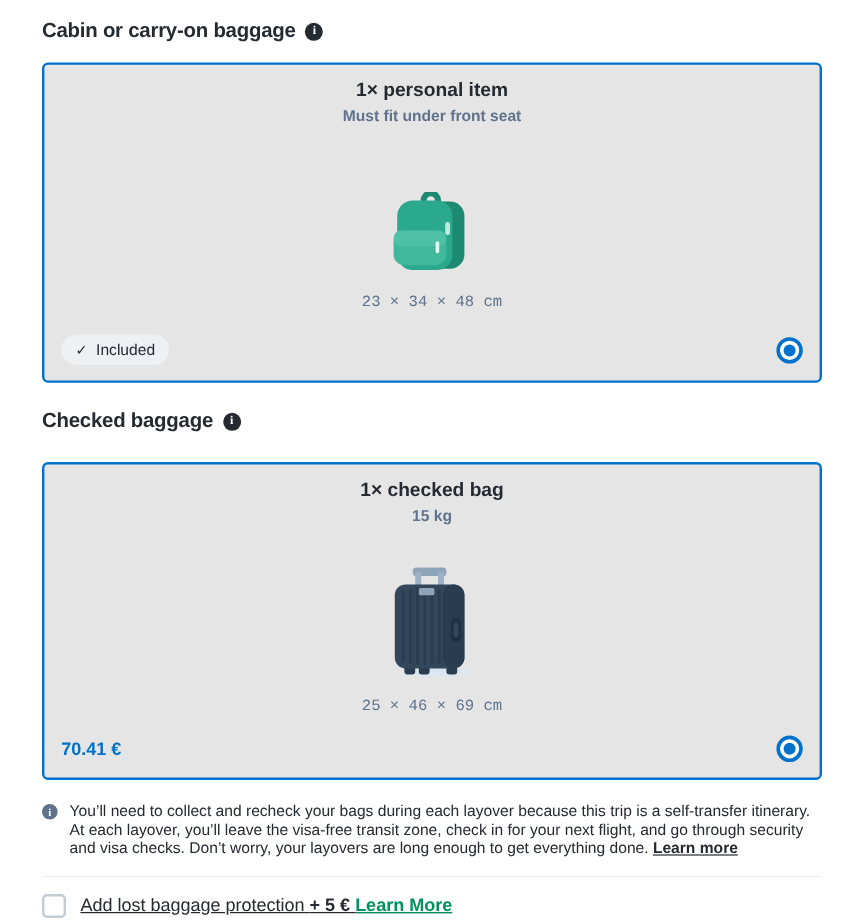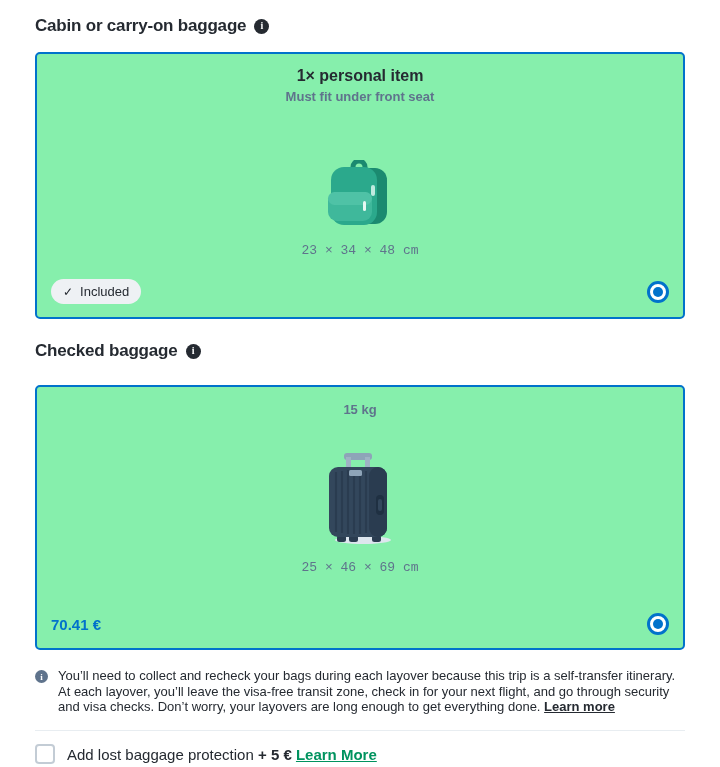--- a/index.html
+++ b/index.html
@@ -4,21 +4,21 @@
 <style>
   html,body{margin:0;padding:0;background:#fff;}
   body{width:720px;height:767px;font-family:"Liberation Sans",sans-serif;color:#252a31;overflow:hidden;}
   .page{padding:0 35px;box-sizing:border-box;}
 
   .section-title{display:flex;align-items:center;gap:8px;font-size:17px;font-weight:bold;line-height:24px;letter-spacing:-0.2px;}
   .title-1{margin:14px 0 14px;}
   .title-2{margin:20px 0 22px;}
   .info-dot{display:inline-flex;align-items:center;justify-content:center;width:15px;height:15px;border-radius:50%;background:#252a31;color:#fff;font-size:10px;font-weight:bold;font-family:"Liberation Serif",serif;flex:0 0 auto;}
 
-  .card{border:2px solid #0172cb;border-radius:5px;background:#86efac;display:flex;flex-direction:column;align-items:center;padding:12px 14px 13px;box-sizing:border-box;}
+  .card{border:2px solid #0172cb;border-radius:5px;background:#e5e5e5;display:flex;flex-direction:column;align-items:center;padding:12px 14px 13px;box-sizing:border-box;}
   .card-1{height:267px;}
   .card-2{height:265px;}
   .card-title{font-size:16px;font-weight:bold;line-height:20px;}
   .card-sub{font-size:13px;color:#5f738c;margin-top:3px;line-height:15px;font-weight:bold;}
   .bag-art{display:block;}
   .art-1{margin-top:56px;}
   .art-2{margin-top:34px;}
   .dims{font-size:13px;color:#5f738c;margin-top:9px;font-family:Liberation Mono, monospace;}
   .card-footer{margin-top:auto;width:100%;display:flex;justify-content:space-between;align-items:center;}
 
@@ -30,21 +30,21 @@
   .radio .dot{width:10px;height:10px;border-radius:50%;background:#0172cb;}
 
   .note{display:flex;gap:10px;margin-top:18px;align-items:flex-start;}
   .note .info-dot{width:13px;height:13px;font-size:9px;background:#5f738c;margin-top:2px;}
   .note-text{font-size:13px;line-height:15.5px;color:#252a31;}
   .note-text .bold{font-weight:normal;}
   .note-link{font-weight:bold;text-decoration:underline;color:#252a31;cursor:pointer;}
 
   .divider{border:none;border-top:1px solid #e8edf1;margin:15px 0 0;}
 
-  .protect-row{display:flex;align-items:flex-start;gap:12px;margin-top:13px;}
+  .protect-row{display:flex;align-items:center;gap:12px;margin-top:13px;text-decoration:underline;}
   .checkbox{width:20px;height:20px;border:2px solid #c3ccd5;border-radius:4px;background:#fff;box-sizing:border-box;cursor:pointer;flex:0 0 auto;}
   .protect-label{font-size:15px;line-height:22px;}
   .protect-label .bold{font-weight:bold;}
   .green-link{color:#00935f;font-weight:bold;text-decoration:underline;cursor:pointer;}
 </style>
 </head>
 <body>
 
 <div class="page">
 
@@ -80,20 +80,21 @@
         </span>
     </div>
   </div>
 
   <h2 class="section-title title-2">
     <span>Checked baggage</span>
     <span class="info-dot">i</span>
   </h2>
 
   <div class="card card-2">
+    <div class="card-title">1× checked bag</div>
     <div class="card-sub">15 kg</div>
 
     <span class="bag-art art-2">
       <svg width="86" height="96" viewBox="0 0 86 96" xmlns="http://www.w3.org/2000/svg">
         <ellipse cx="46" cy="89" rx="28" ry="4" fill="#dde6ee"></ellipse>
         <rect x="27" y="2" width="28" height="7" rx="3" fill="#8ea4b8"></rect>
         <rect x="29" y="6" width="5" height="16" fill="#9fb3c4"></rect>
         <rect x="48" y="6" width="5" height="16" fill="#9fb3c4"></rect>
         <rect x="20" y="84" width="9" height="7" rx="2.5" fill="#2a3c50"></rect>
         <rect x="32" y="84" width="9" height="7" rx="2.5" fill="#2a3c50"></rect>

